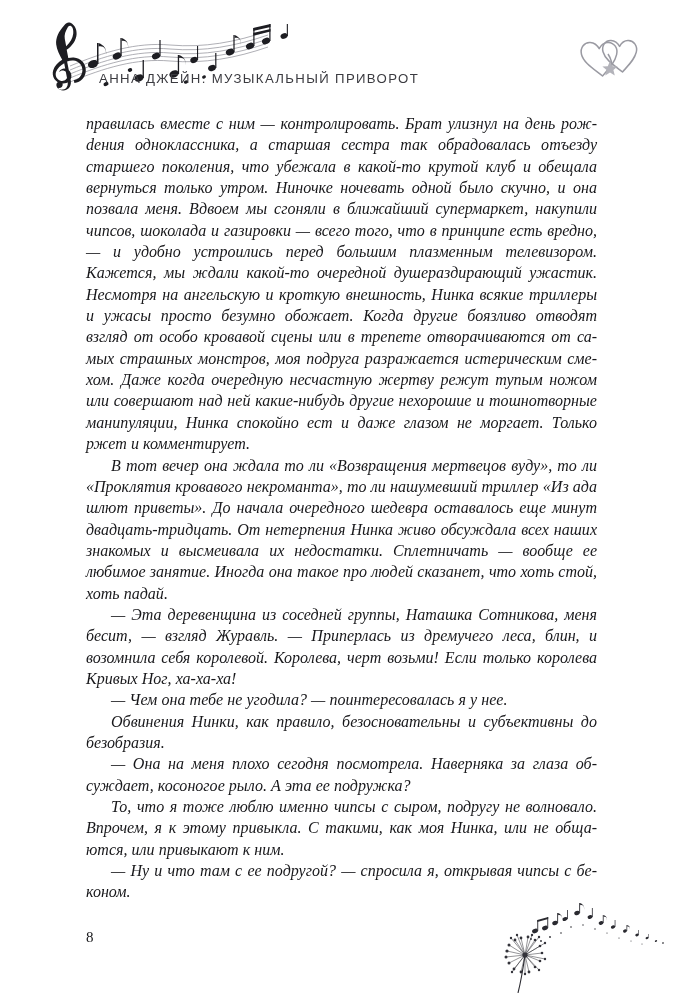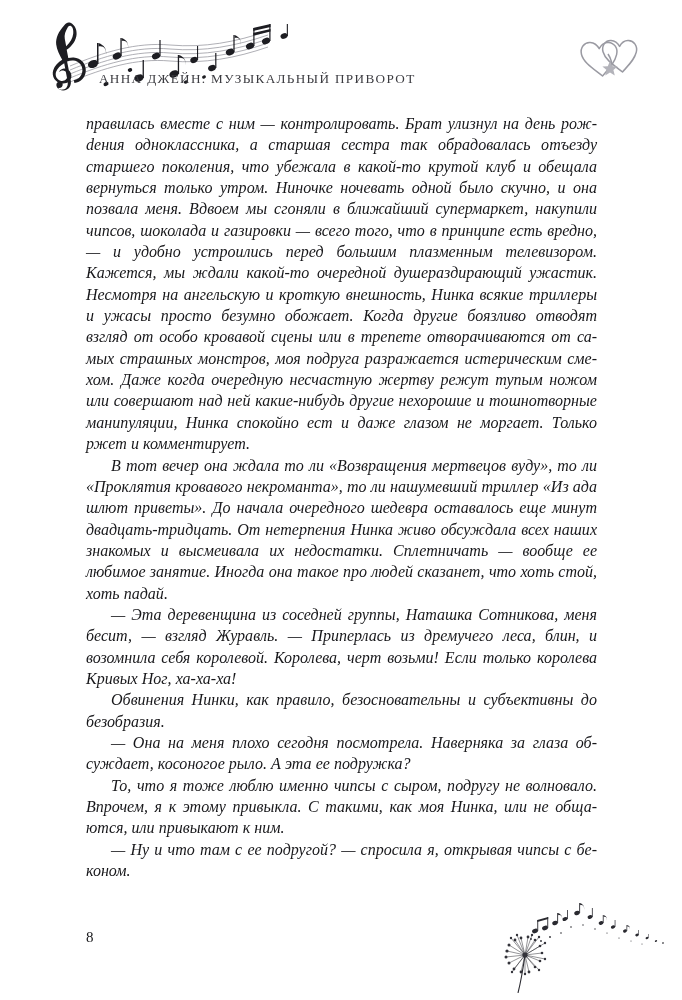--- a/index.html
+++ b/index.html
@@ -41,21 +41,21 @@
     top: 32px;
     width: 70px;
     height: 50px;
   }
   #running-head {
     position: absolute;
     left: 99px;
     top: 68px;
     width: 330px;
     height: 22px;
-    font-family: Liberation Serif, serif;
+    font-family: Liberation Sans, sans-serif;
     font-size: 13.2px;
     letter-spacing: 1.35px;
     color: #3b3b40;
     white-space: nowrap;
     line-height: 22px;
   }
 
   
   #text-column {
     position: absolute;
@@ -183,20 +183,21 @@
       <g fill="#b3b3ba">
         <path d="M35 29 L37.2 34.2 L42.6 34.6 L38.4 38 L39.8 43.4 L35 40.4 L30.2 43.4 L31.6 38 L27.4 34.6 L32.8 34.2 Z"></path>
       </g>
     </svg>
   </div>
 
   <div id="text-column">
     <p class="para no-indent">правилась вместе с ним — контролировать. Брат улизнул на день рож­dения одноклассника, а старшая сестра так обрадовалась отъезду старшего поколения, что убежала в какой-то крутой клуб и обещала вернуться только утром. Ниночке ночевать одной было скучно, и она позвала меня. Вдвоем мы сгоняли в ближайший супермаркет, накупили чипсов, шоколада и газировки — всего того, что в принципе есть вред­но, — и удобно устроились перед большим плазменным телевизором. Кажется, мы ждали какой-то очередной душераздирающий ужастик. Несмотря на ангельскую и кроткую внешность, Нинка всякие трилле­ры и ужасы просто безумно обожает. Когда другие боязливо отводят взгляд от особо кровавой сцены или в трепете отворачиваются от са­мых страшных монстров, моя подруга разражается истерическим сме­хом. Даже когда очередную несчастную жертву режут тупым ножом или совершают над ней какие-нибудь другие нехорошие и тошнотвор­ные манипуляции, Нинка спокойно ест и даже глазом не моргает. Толь­ко ржет и комментирует.</p>
     <p class="para">В тот вечер она ждала то ли «Возвращения мертвецов вуду», то ли «Проклятия кровавого некроманта», то ли нашумевший триллер «Из ада шлют приветы». До начала очередного шедевра оставалось еще минут двадцать-тридцать. От нетерпения Нинка живо обсуждала всех наших знакомых и высмеивала их недостатки. Сплетничать — вообще ее любимое занятие. Иногда она такое про людей сказанет, что хоть стой, хоть падай.</p>
     <p class="para">— Эта деревенщина из соседней группы, Наташка Сотникова, меня бесит, — взгляд Журавль. — Приперлась из дремучего леса, блин, и возомнила себя королевой. Королева, черт возьми! Если только ко­ролева Кривых Ног, ха-ха-ха!</p>
+    <p class="para">— Чем она тебе не угодила? — поинтересовалась я у нее.</p>
     <p class="para">Обвинения Нинки, как правило, безосновательны и субъективны до безобразия.</p>
     <p class="para">— Она на меня плохо сегодня посмотрела. Наверняка за глаза об­суждает, косоногое рыло. А эта ее подружка?</p>
     <p class="para">То, что я тоже люблю именно чипсы с сыром, подругу не волновало. Впрочем, я к этому привыкла. С такими, как моя Нинка, или не обща­ются, или привыкают к ним.</p>
     <p class="para">— Ну и что там с ее подругой? — спросила я, открывая чипсы с бе­коном.</p>
   </div>
 
   <div id="page-number">8</div>
 
   <svg id="dandelion-ornament" viewBox="0 0 175 100" aria-hidden="true">
 

